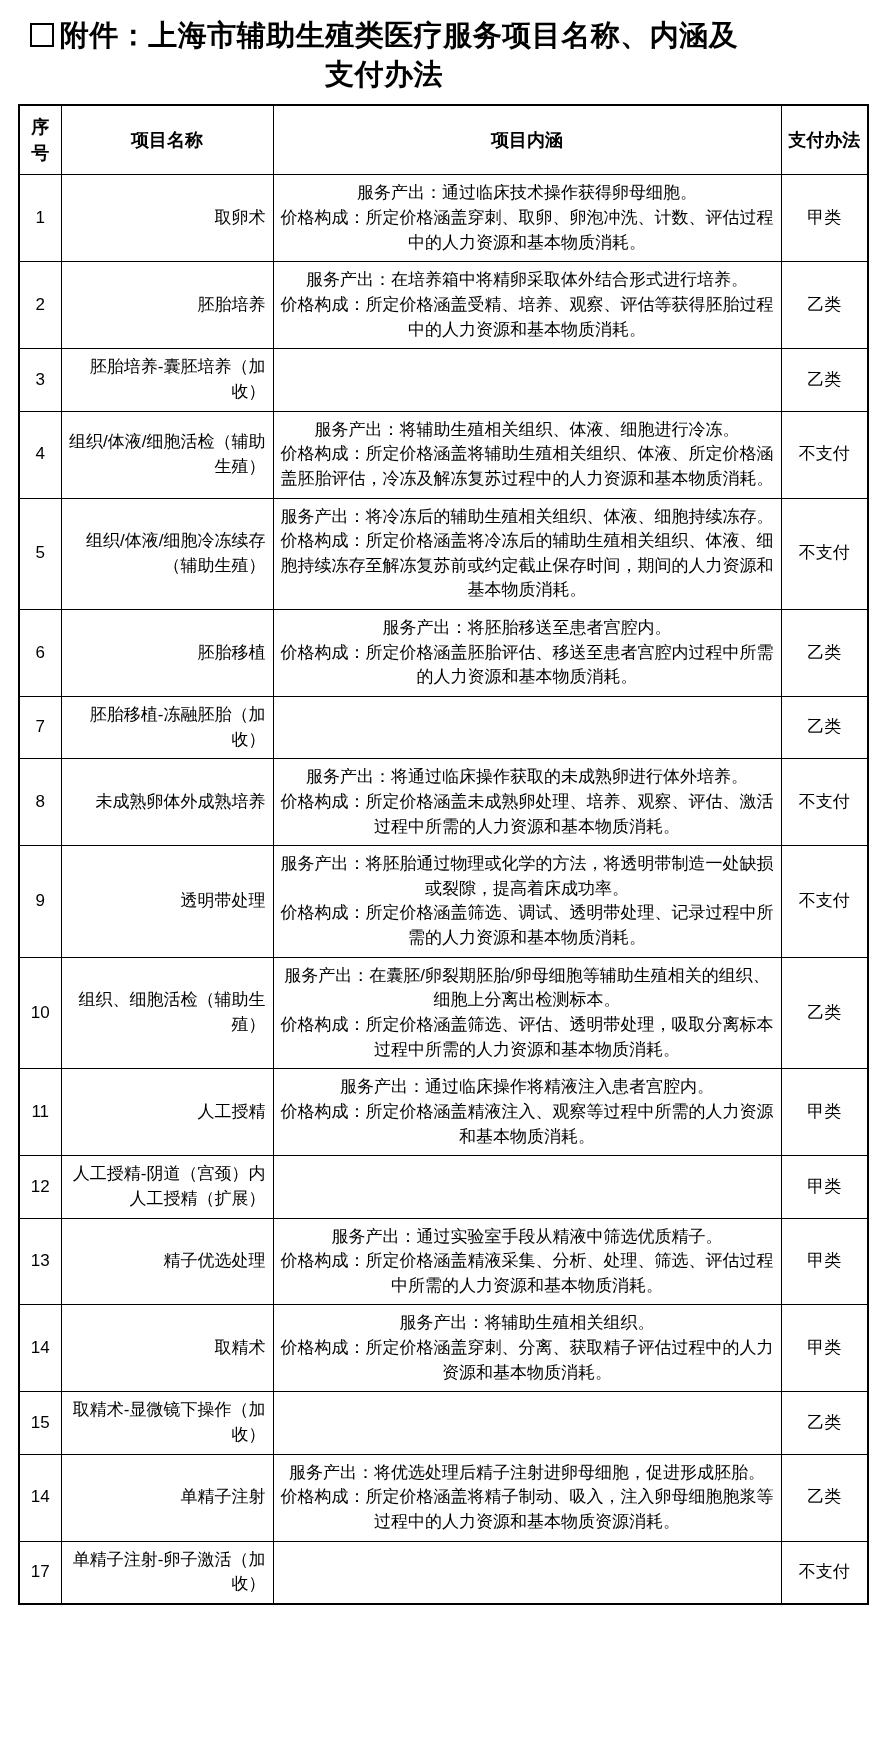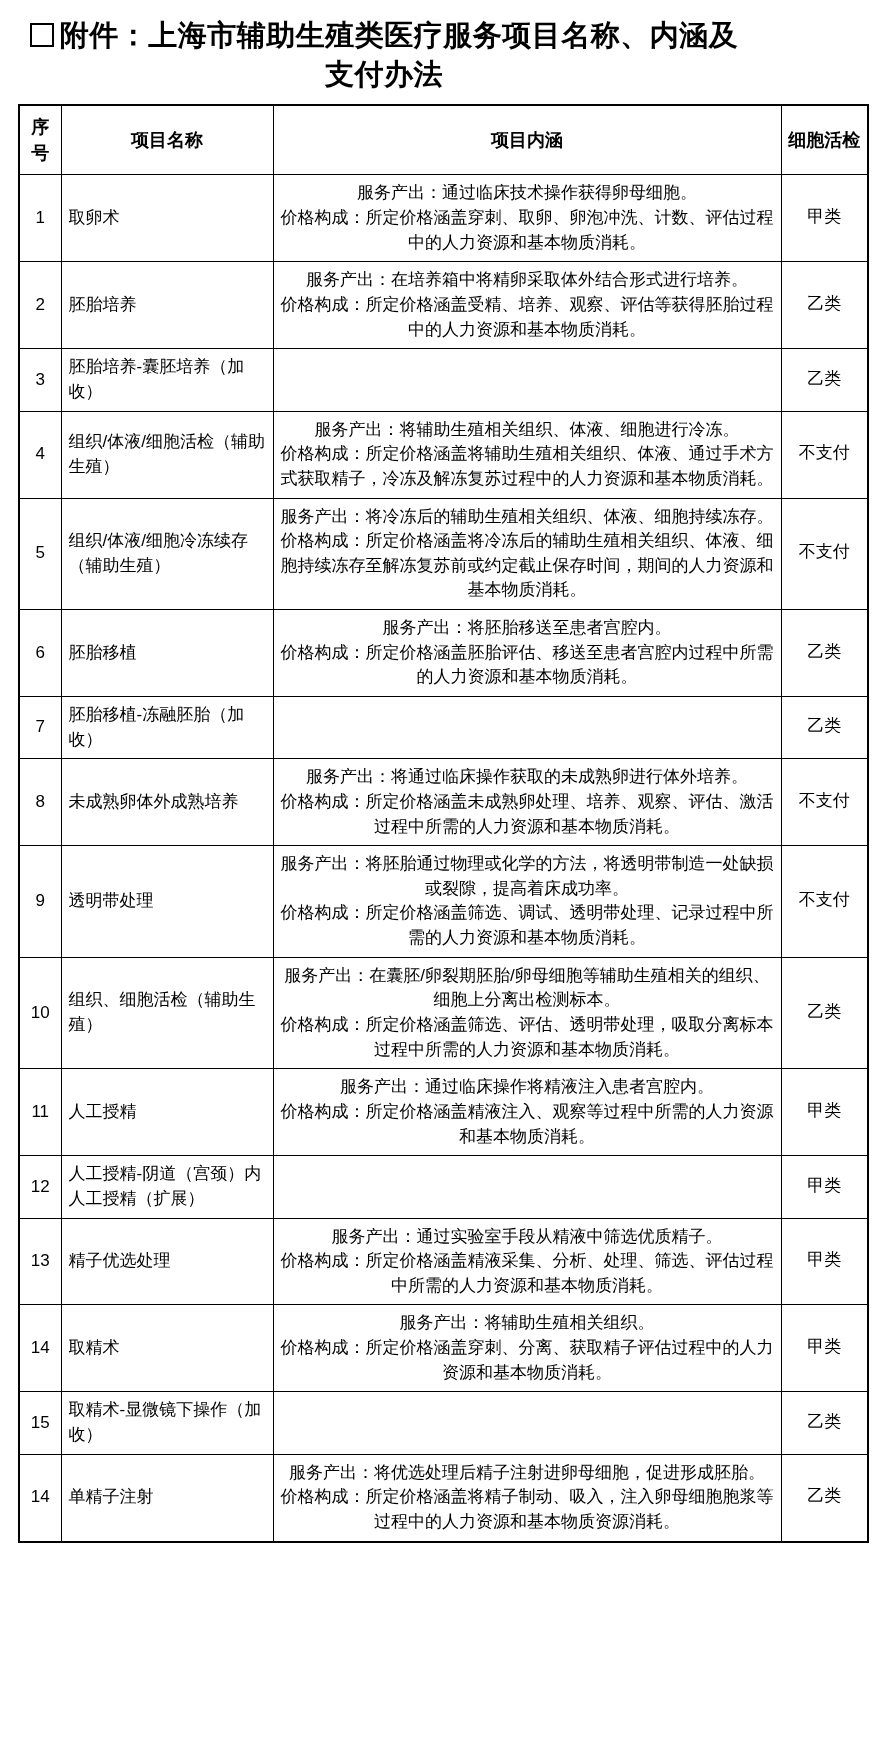--- a/index.html
+++ b/index.html
@@ -56,34 +56,33 @@
   col.c-index { width: 42px; }
   col.c-name  { width: 212px; }
   col.c-desc  { width: 508px; }
   col.c-pay   { width: 87px; }
 
   td.idx {
     text-align: center;
     font-size: 16px;
   }
   td.name {
-    text-align: left;
+    text-align: right;
   }
   td.desc {
     text-align: left;
   }
   td.desc .line {
     display: block;
     text-indent: 0;
     text-align: center;
   }
   td.pay {
     text-align: center;
     white-space: nowrap;
-    font-family: Liberation Mono, monospace;
   }
   .empty-cell { min-height: 14px; }
 </style>
 </head>
 <body>
 
 <div class="page">
 
   <div class="doc-title">
     <span class="checkbox-glyph"></span><span>附件：上海市辅助生殖类医疗服务项目名称、内涵及支付办法</span>
@@ -94,21 +93,21 @@
       <col class="c-index">
       <col class="c-name">
       <col class="c-desc">
       <col class="c-pay">
     </colgroup>
     <thead>
       <tr>
         <th>序号</th>
         <th>项目名称</th>
         <th>项目内涵</th>
-        <th>细胞活检</th>
+        <th>支付办法</th>
       </tr>
     </thead>
     <tbody>
         <tr>
           <td class="idx">1</td>
           <td class="name">取卵术</td>
           <td class="desc">
             <span class="line">服务产出：通过临床技术操作获得卵母细胞。</span>
             <span class="line">价格构成：所定价格涵盖穿刺、取卵、卵泡冲洗、计数、评估过程中的人力资源和基本物质消耗。</span>
           </td>
@@ -129,21 +128,21 @@
           <td class="desc">
             <div class="empty-cell"></div>
           </td>
           <td class="pay">乙类</td>
         </tr>
         <tr>
           <td class="idx">4</td>
           <td class="name">组织/体液/细胞活检（辅助生殖）</td>
           <td class="desc">
             <span class="line">服务产出：将辅助生殖相关组织、体液、细胞进行冷冻。</span>
-            <span class="line">价格构成：所定价格涵盖将辅助生殖相关组织、体液、通过手术方式获取精子，冷冻及解冻复苏过程中的人力资源和基本物质消耗。</span>
+            <span class="line">价格构成：所定价格涵盖将辅助生殖相关组织、体液、所定价格涵盖胚胎评估，冷冻及解冻复苏过程中的人力资源和基本物质消耗。</span>
           </td>
           <td class="pay">不支付</td>
         </tr>
         <tr>
           <td class="idx">5</td>
           <td class="name">组织/体液/细胞冷冻续存（辅助生殖）</td>
           <td class="desc">
             <span class="line">服务产出：将冷冻后的辅助生殖相关组织、体液、细胞持续冻存。</span>
             <span class="line">价格构成：所定价格涵盖将冷冻后的辅助生殖相关组织、体液、细胞持续冻存至解冻复苏前或约定截止保存时间，期间的人力资源和基本物质消耗。</span>
           </td>
@@ -238,16 +237,24 @@
         </tr>
         <tr>
           <td class="idx">14</td>
           <td class="name">单精子注射</td>
           <td class="desc">
             <span class="line">服务产出：将优选处理后精子注射进卵母细胞，促进形成胚胎。</span>
             <span class="line">价格构成：所定价格涵盖将精子制动、吸入，注入卵母细胞胞浆等过程中的人力资源和基本物质资源消耗。</span>
           </td>
           <td class="pay">乙类</td>
         </tr>
+        <tr>
+          <td class="idx">17</td>
+          <td class="name">单精子注射-卵子激活（加收）</td>
+          <td class="desc">
+            <div class="empty-cell"></div>
+          </td>
+          <td class="pay">不支付</td>
+        </tr>
       </tbody>
   </table>
 
 </div>
 
 </body></html>

